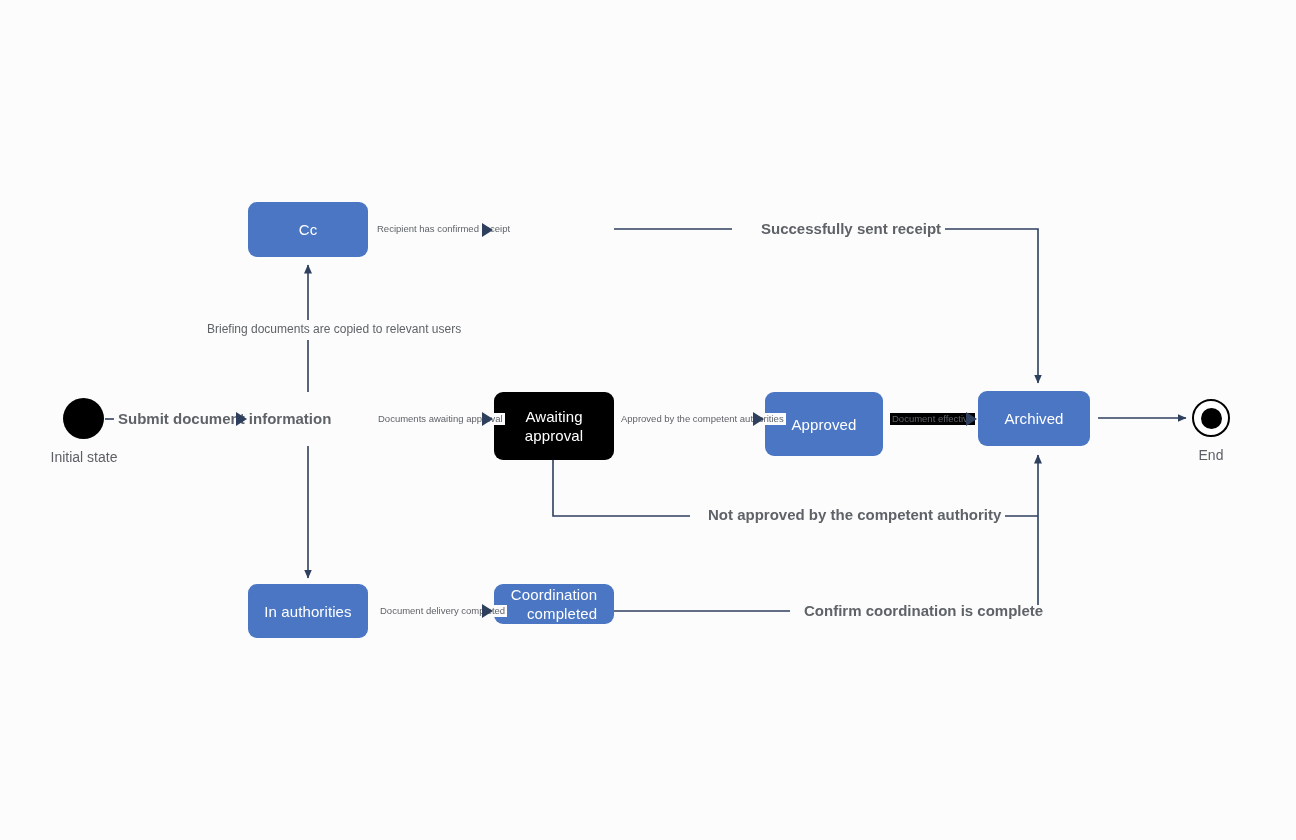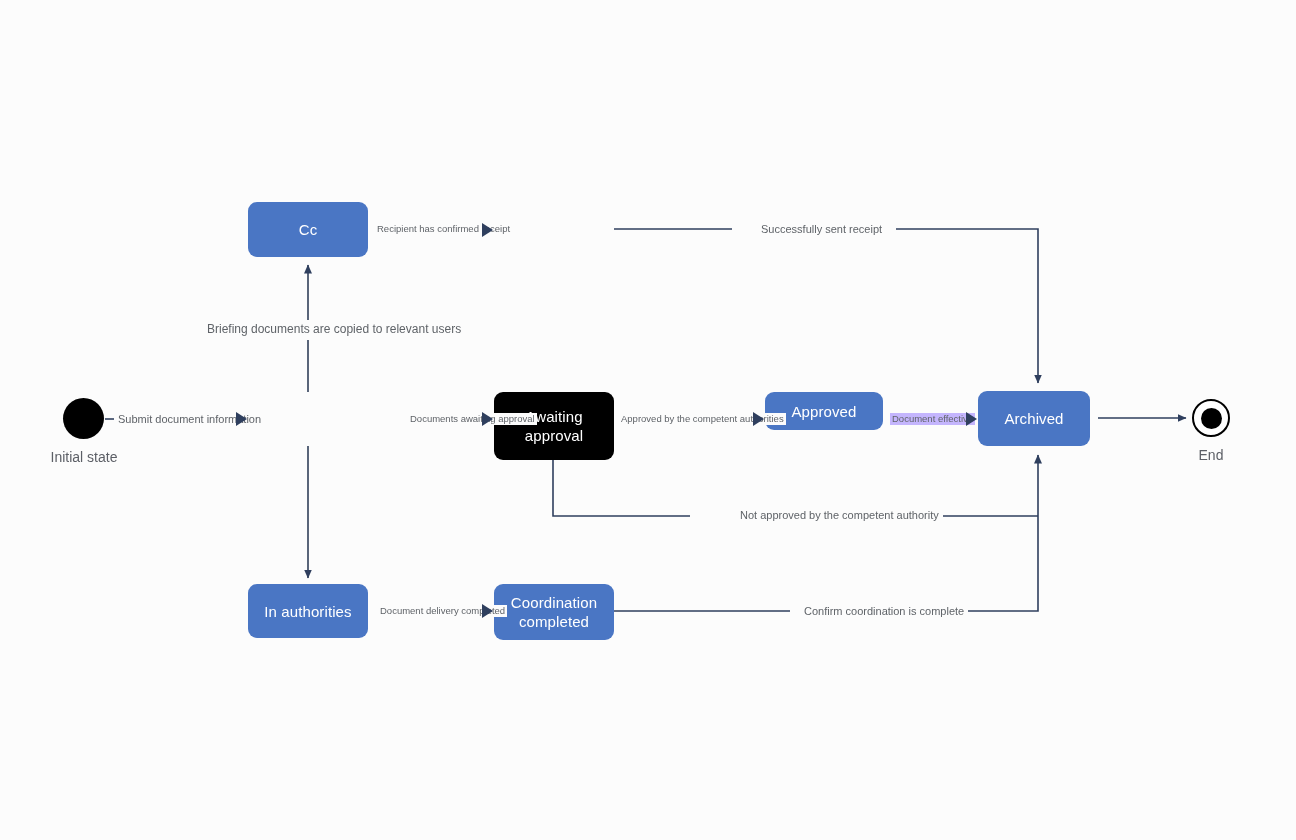--- a/index.html
+++ b/index.html
@@ -82,21 +82,21 @@
 
   .edge-label {
     position: absolute;
     color: #5f6368;
     font-family: "Liberation Sans", sans-serif;
     white-space: nowrap;
     background: #fcfcfc;
     line-height: 12px;
   }
   .edge-label.small { font-size: 9.5px; padding: 0 2px; }
-  .edge-label.mid   { font-size: 11px; padding: 0 4px; }
+  .edge-label.mid   { font-size: 15px; padding: 0 4px; font-weight: bold; }
   .edge-label.big   { font-size: 12px; padding: 0 6px; }
 
   .arrow-tri {
     position: absolute;
     width: 0; height: 0;
   }
   .arrow-tri.right {
     border-top: 7px solid transparent;
     border-bottom: 7px solid transparent;
     border-left: 11px solid #2f3f5e;
@@ -144,58 +144,58 @@
   <div class="state-node" style="left: 248px; top: 202px; width: 120px; height: 55px; background: rgb(74, 118, 196); color: rgb(255, 255, 255);">
     <span>Cc</span>
   </div>
 
 
 
   <div class="state-node" style="left: 494px; top: 392px; width: 120px; height: 68px; background: #000000; color: rgb(255, 255, 255);">
     <span>Awaiting approval</span>
   </div>
 
-  <div class="state-node" style="left: 765px; top: 392px; width: 118px; height: 38px; background: rgb(74, 118, 196); color: rgb(255, 255, 255);">
+  <div class="state-node" style="left: 765px; top: 392px; width: 118px; height: 64px; background: rgb(74, 118, 196); color: rgb(255, 255, 255);">
     <span>Approved</span>
   </div>
 
   <div class="state-node" style="left: 978px; top: 391px; width: 112px; height: 55px; background: rgb(74, 118, 196); color: rgb(255, 255, 255);">
     <span>Archived</span>
   </div>
 
   <div class="state-node" style="left: 248px; top: 584px; width: 120px; height: 54px; background: rgb(74, 118, 196); color: rgb(255, 255, 255);">
     <span>In authorities</span>
   </div>
 
-  <div class="state-node" style="left: 494px; top: 584px; width: 120px; height: 56px; background: rgb(74, 118, 196); color: rgb(255, 255, 255);">
+  <div class="state-node" style="left: 494px; top: 584px; width: 120px; height: 40px; background: rgb(74, 118, 196); color: rgb(255, 255, 255); text-align: right;">
     <span>
         <span>Coordination</span>
         <span>completed</span>
       </span>
   </div>
 
   <div class="edge-label mid" style="left: 114px; top: 413px; color: rgb(95, 99, 104); background: rgb(252, 252, 252);">Submit document information</div>
   <div class="arrow-tri right" style="left:236px; top:412px;"></div>
 
   <div class="edge-label big" style="left: 201px; top: 323px; color: rgb(95, 99, 104); background: rgb(252, 252, 252);">Briefing documents are copied to relevant users</div>
 
   <div class="edge-label small" style="left: 375px; top: 223px; color: rgb(95, 99, 104); background: rgb(252, 252, 252);">Recipient has confirmed receipt</div>
   <div class="arrow-tri right" style="left:482px; top:223px;"></div>
 
   <div class="edge-label mid" style="left: 757px; top: 223px; color: rgb(95, 99, 104); background: rgb(252, 252, 252);">Successfully sent receipt</div>
 
-  <div class="edge-label small" style="left: 376px; top: 413px; color: rgb(95, 99, 104); background: rgb(252, 252, 252); margin-left: 32px;">Documents awaiting approval</div>
+  <div class="edge-label small" style="left: 376px; top: 413px; color: rgb(95, 99, 104); background: rgb(252, 252, 252);">Documents awaiting approval</div>
   <div class="arrow-tri right" style="left:482px; top:412px;"></div>
 
   <div class="edge-label small" style="left: 619px; top: 413px; color: rgb(95, 99, 104); background: rgb(252, 252, 252);">Approved by the competent authorities</div>
   <div class="arrow-tri right" style="left:753px; top:412px;"></div>
 
-  <div class="edge-label small" style="left: 890px; top: 413px; color: rgb(95, 99, 104); background: #c4b5fd;">Document effective</div>
+  <div class="edge-label small" style="left: 890px; top: 413px; color: rgb(95, 99, 104); background: #000000;">Document effective</div>
   <div class="arrow-tri right" style="left:966px; top:412px;"></div>
 
-  <div class="edge-label mid" style="left: 704px; top: 509px; color: rgb(95, 99, 104); background: rgb(252, 252, 252); margin-left: 32px;">Not approved by the competent authority</div>
+  <div class="edge-label mid" style="left: 704px; top: 509px; color: rgb(95, 99, 104); background: rgb(252, 252, 252);">Not approved by the competent authority</div>
 
   <div class="edge-label small" style="left: 378px; top: 605px; color: rgb(95, 99, 104); background: rgb(252, 252, 252);">Document delivery completed</div>
   <div class="arrow-tri right" style="left:482px; top:604px;"></div>
 
   <div class="edge-label mid" style="left: 800px; top: 605px; color: rgb(95, 99, 104); background: rgb(252, 252, 252);">Confirm coordination is complete</div>
 
 </div>
 
 </body></html>

